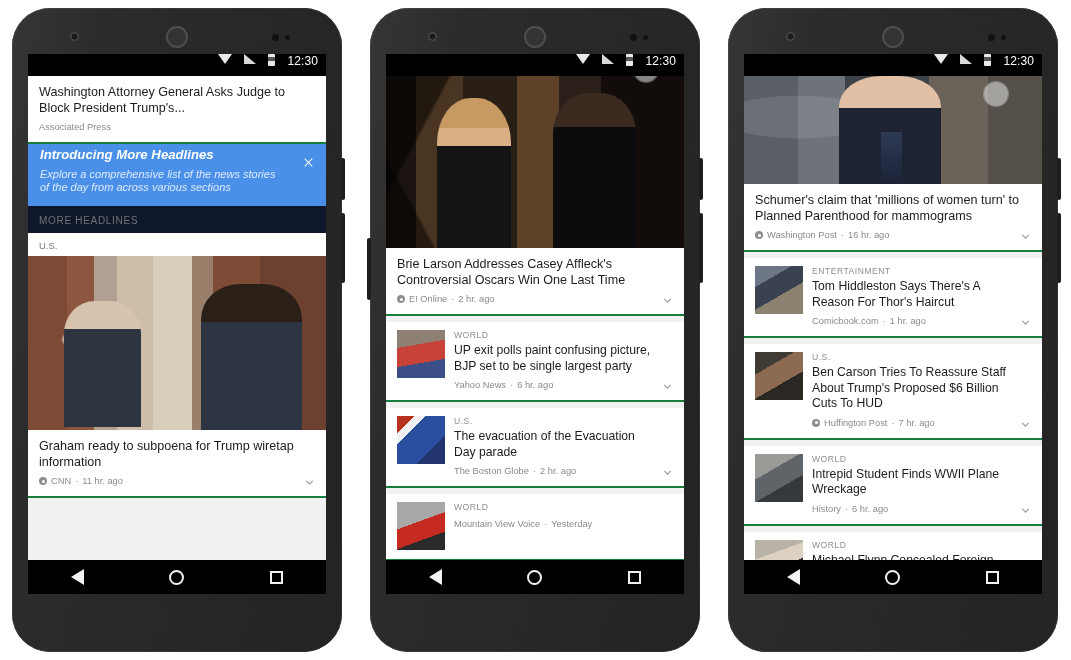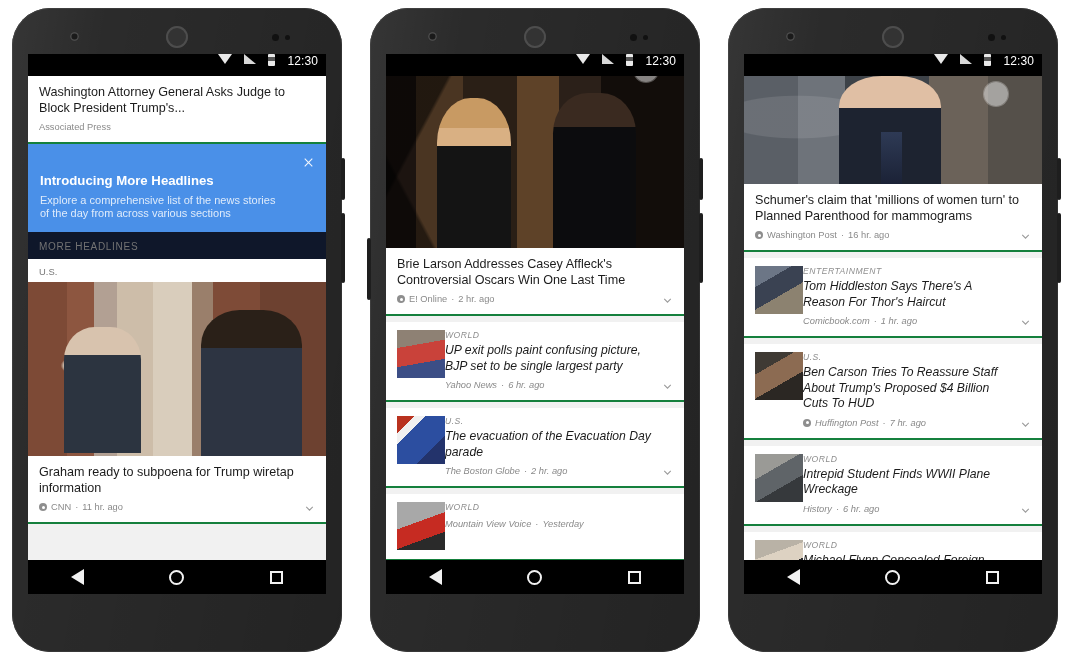--- a/index.html
+++ b/index.html
@@ -90,21 +90,21 @@
     font-size: 8.6px; color: #8e8e8e; letter-spacing: .5px; text-transform: uppercase;
     margin-bottom: 2px; line-height: 11px;
   }
   .chev {
     position: absolute; right: 10px; bottom: 7px;
     width: 13px; height: 13px; color: #9a9a9a;
   }
   .chev svg { display:block; width: 13px; height: 13px; }
 
   
-  .banner { background: #4a90e8; color: #fff; padding: 28px 12px 13px; position: relative; }
+  .banner { background: #4a90e8; color: #fff; padding: 2px 12px 13px; position: relative; font-style: italic; }
   .banner-title { font-size: 13.2px; font-weight: 700; line-height: 17px; }
   .banner-sub { font-size: 11px; line-height: 12.5px; color: rgba(255,255,255,.82); margin-top: 5px;
                 max-width: 238px; }
   .banner-close { position: absolute; right: 11px; top: 11px; width: 13px; height: 13px; opacity: .92; }
 
   .section-label {
     font-size: 10px; letter-spacing: .7px; color: #737373; text-transform: uppercase;
     padding: 9px 11px 7px; background: #0f172a;
   }
   .cat-label { font-size: 9.4px; color: #777; padding: 7px 11px 5px; }
@@ -168,21 +168,21 @@
   }
 
   
   .ripple {
     position: absolute; border-radius: 50%;
     background: rgba(230,230,230,.55);
     box-shadow: 0 0 0 1px rgba(255,255,255,.28);
   }
 
   
-  .row { display: flex; padding: 8px 11px 9px; position: relative; font-style: italic; }
+  .row { display: flex; gap: 9px; padding: 8px 11px 9px; position: relative; }
   .thumb { width: 48px; height: 48px; flex: none; position: relative; overflow: hidden; }
   .row-body { flex: 1; min-width: 0; padding-right: 16px; }
 
   .t-up   { background: linear-gradient(170deg,#8e8174 0 32%, #c9423a 32% 66%, #3c4e86 66% 100%); }
   .t-evac { background: linear-gradient(135deg,#b9321f 0 18%, #f0f0f0 18% 30%, #2c4ea0 30% 70%, #23336b 70% 100%); }
   .t-women{ background: linear-gradient(160deg,#a8a8a8 0 42%, #c62b22 42% 72%, #2a2a2a 72% 100%); }
   .t-polygon { background: linear-gradient(165deg,#84a06a 0 30%, #5d7e4c 30% 62%, #3d5c38 62% 100%); }
   .t-polygon .wm {
     position: absolute; left: 2px; bottom: 2px; font-size: 6.6px; color: #fff;
     background: rgba(0,0,0,.55); padding: 1px 3px; letter-spacing: .2px;
@@ -450,21 +450,21 @@
                 </svg>
             </span>
           </div>
         </div>
 
         <div class="card">
           <div class="row">
             <div class="thumb t-carson"></div>
             <div class="row-body">
               <div class="kicker">U.S.</div>
-              <div class="headline">Ben Carson Tries To Reassure Staff About Trump's Proposed $4 Billion Cuts To HUD</div>
+              <div class="headline">Ben Carson Tries To Reassure Staff About Trump's Proposed $6 Billion Cuts To HUD</div>
               <div class="source">
                 <span class="src-dot"></span>
                 <span>Huffington Post</span>
                 <span>·</span>
                 <span>7 hr. ago</span>
               </div>
             </div>
             <span class="chev">
               <svg viewBox="0 0 24 24">
                   <path d="M6 9 L12 15 L18 9" stroke="#9a9a9a" stroke-width="2" fill="none"></path>

